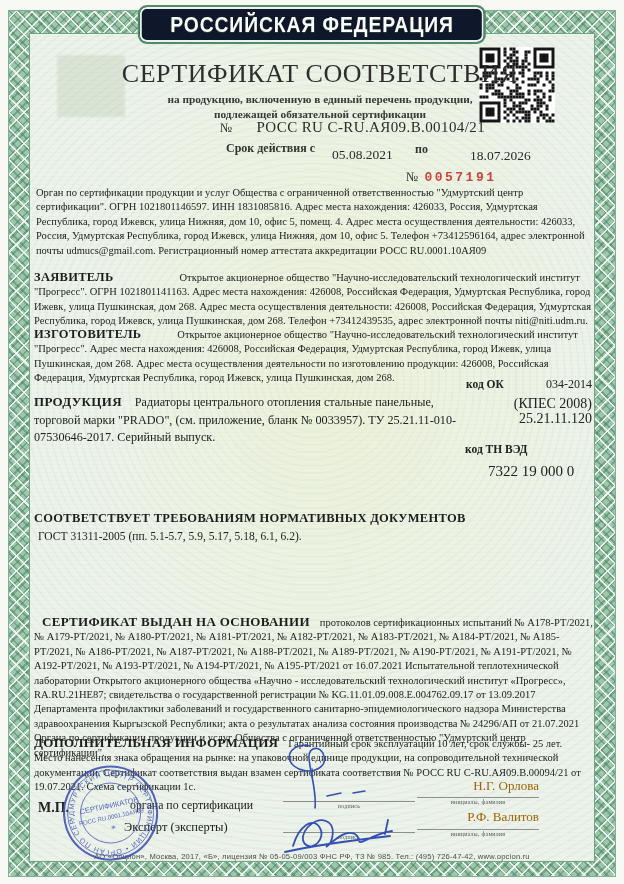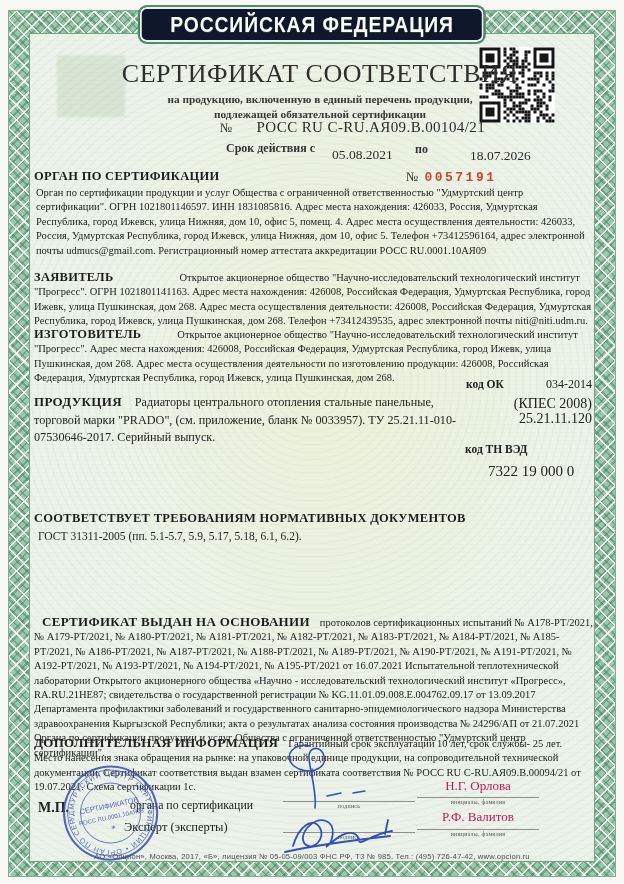--- a/index.html
+++ b/index.html
@@ -82,21 +82,21 @@
   .sigline{height:6px;border-bottom:1px solid #8f8f8f;z-index:4;}
   #sl1{left:283px;top:795px;width:132px;}
   #sl2{left:283px;top:826px;width:132px;}
   #nl1{left:417px;top:791px;width:122px;}
   #nl2{left:417px;top:823px;width:122px;}
   .cap{font-size:5.8px;color:#555;text-align:center;z-index:4;letter-spacing:.3px;}
   #cap-s1{left:283px;top:803px;width:132px;}
   #cap-s2{left:283px;top:834px;width:132px;}
   #cap-n1{left:417px;top:799px;width:122px;}
   #cap-n2{left:417px;top:831px;width:122px;}
-  .signame{width:122px;text-align:center;font-size:13px;color:#be185d;z-index:4;}
+  .signame{width:122px;text-align:right;font-size:13px;color:#a16207;z-index:4;}
   #name1{left:417px;top:778px;}
   #name2{left:417px;top:809px;}
   #mp{left:38px;top:800px;font-weight:700;font-size:14px;color:#222;z-index:3;}
   #stamp{left:62px;top:764px;z-index:6;opacity:.85;transform:rotate(-12deg);}
   #autographs{left:265px;top:738px;z-index:7;pointer-events:none;}
   #footer{left:0;right:0;top:852px;text-align:center;z-index:3;
     font-family:"Liberation Sans",sans-serif;font-size:7.6px;color:#4c4c4c;letter-spacing:.2px;}
 </style>
 </head>
 <body>
@@ -344,21 +344,20 @@
     <span class="certno">РОСС RU C-RU.АЯ09.B.00104/21</span>
   </div>
 
   <div id="validrow" class="abs">
     <span class="lbl">Срок действия с</span>
     <span class="d1">05.08.2021</span>
     <span class="po">по</span>
     <span class="d2">18.07.2026</span>
   </div>
 
-  <div id="organ-hdr" class="abs sechdr">ОРГАН ПО СЕРТИФИКАЦИИ</div>
   <div id="serial" class="abs">
     <span class="nosign">№</span>
     <span class="digits">0057191</span>
   </div>
   <div id="organ-txt" class="abs body-txt">Орган по сертификации продукции и услуг Общества с ограниченной ответственностью "Удмуртский центр сертификации". ОГРН 1021801146597. ИНН 1831085816. Адрес места нахождения: 426033, Россия, Удмуртская Республика, город Ижевск, улица Нижняя, дом 10, офис 5, помещ. 4. Адрес места осуществления деятельности: 426033, Россия, Удмуртская Республика, город Ижевск, улица Нижняя, дом 10, офис 5. Телефон +73412596164, адрес электронной почты udmucs@gmail.com. Регистрационный номер аттестата аккредитации РОСС RU.0001.10АЯ09</div>
 
   <div id="applicant" class="abs body-txt">
     <span class="inlinehdr">ЗАЯВИТЕЛЬ</span><span>Открытое акционерное общество "Научно-исследовательский технологический институт "Прогресс". ОГРН 1021801141163. Адрес места нахождения: 426008, Российская Федерация, Удмуртская Республика, город Ижевк, улица Пушкинская, дом 268. Адрес места осуществления деятельности: 426008, Российская Федерация, Удмуртская Республика, город Ижевск, улица Пушкинская, дом 268. Телефон +73412439535, адрес электронной почты niti@niti.udm.ru.</span>
   </div>
 

